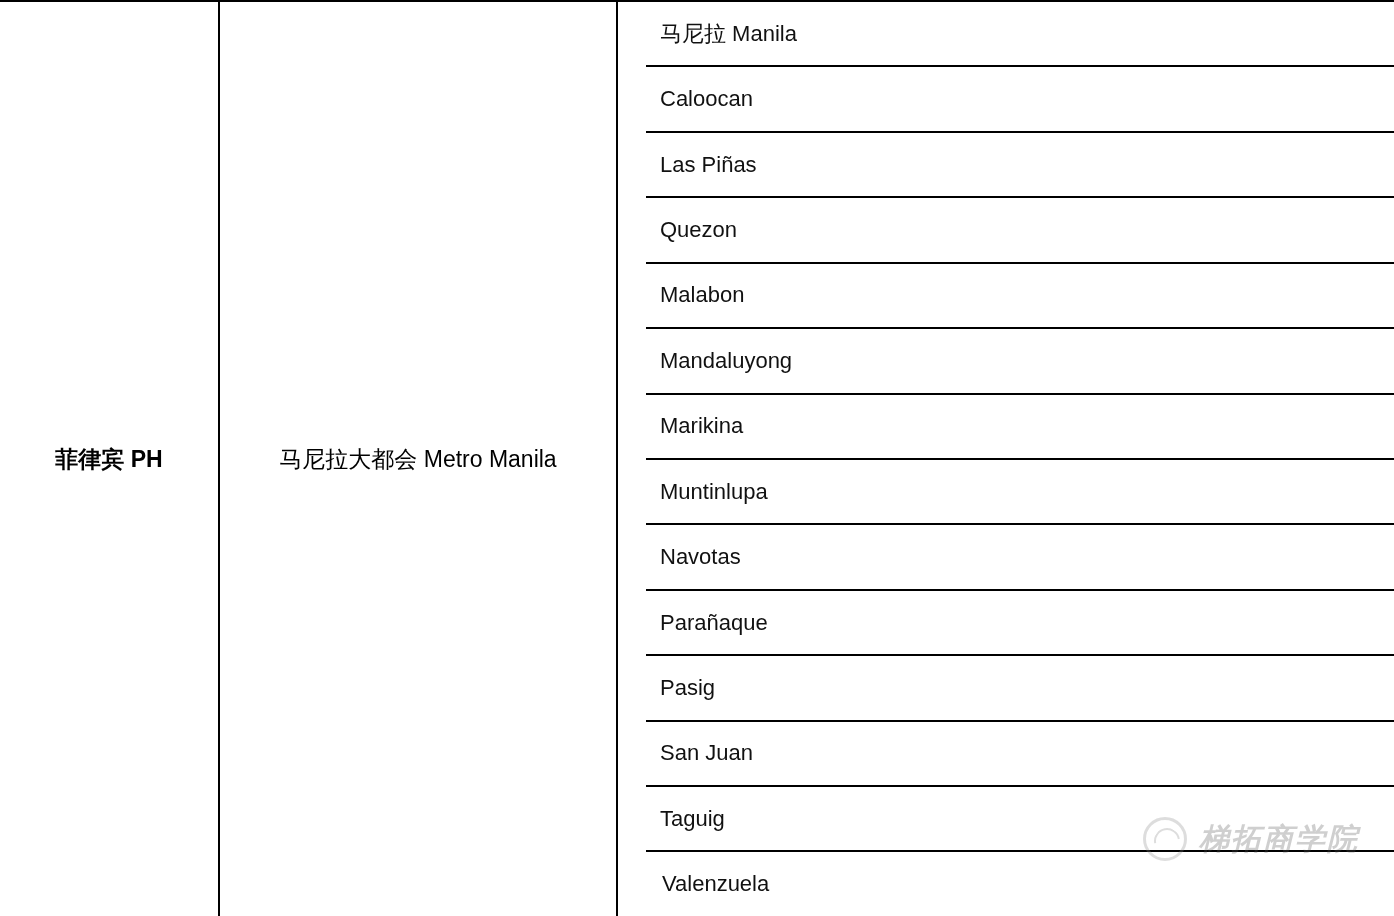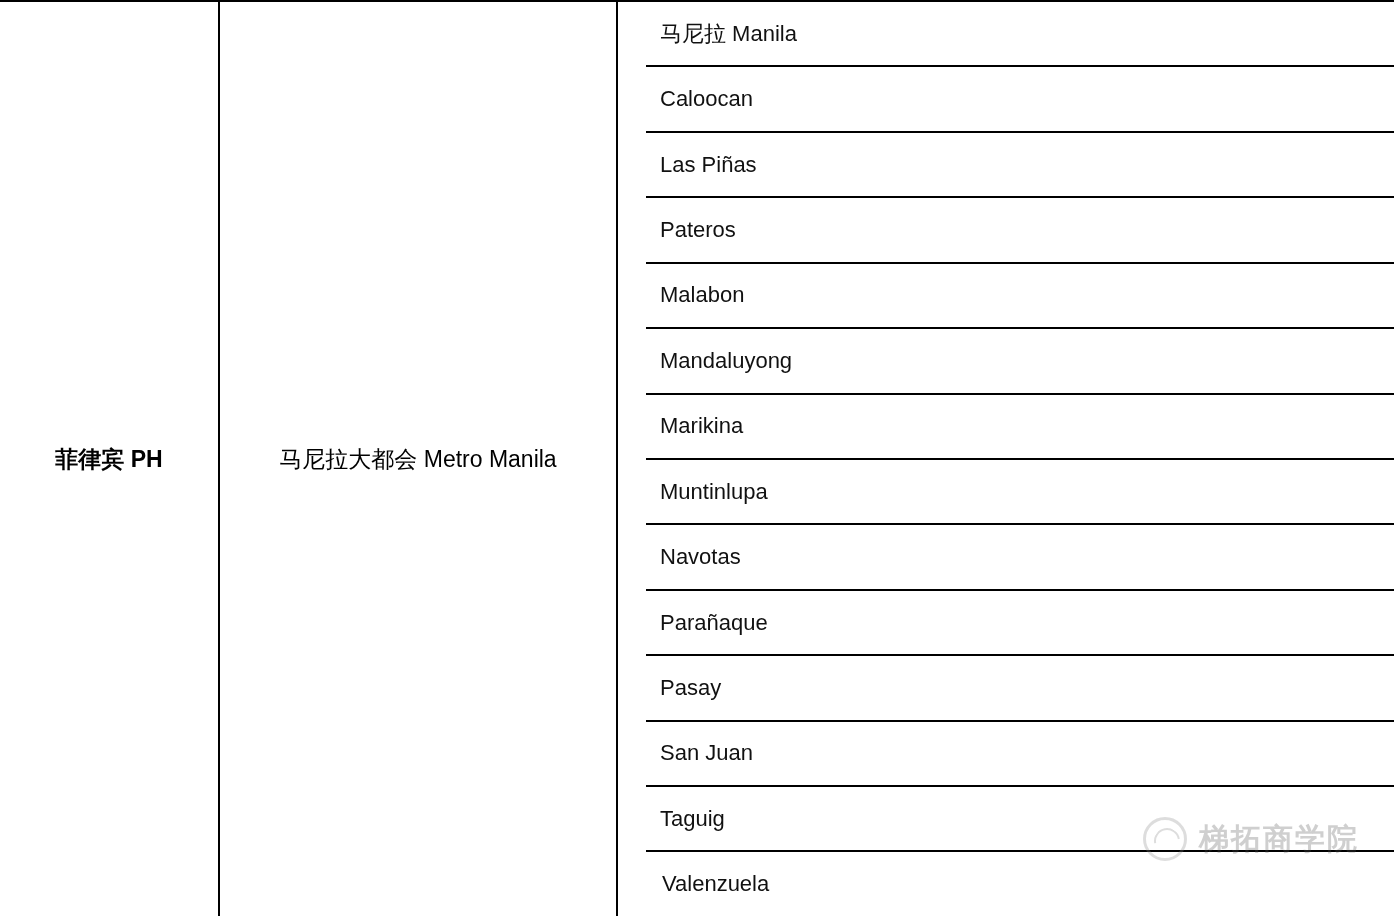--- a/index.html
+++ b/index.html
@@ -64,20 +64,21 @@
     }
     .watermark {
       position: absolute;
       bottom: 55px;
       right: 35px;
       display: flex;
       align-items: center;
       gap: 12px;
       opacity: 0.28;
       pointer-events: none;
+      font-style: italic;
     }
     .watermark-icon {
       width: 44px;
       height: 44px;
       border: 3px solid #888;
       border-radius: 50%;
       position: relative;
     }
     .watermark-icon::before {
       content: "";
@@ -113,42 +114,42 @@
     <div class="city-row">
         <span>马尼拉 Manila</span>
       </div>
     <div class="city-row">
         <span>Caloocan</span>
       </div>
     <div class="city-row">
         <span>Las Piñas</span>
       </div>
     <div class="city-row">
-        <span>Pateros</span>
+        <span>Quezon</span>
       </div>
     <div class="city-row">
         <span>Malabon</span>
       </div>
     <div class="city-row">
         <span>Mandaluyong</span>
       </div>
     <div class="city-row">
         <span>Marikina</span>
       </div>
     <div class="city-row">
         <span>Muntinlupa</span>
       </div>
     <div class="city-row">
         <span>Navotas</span>
       </div>
     <div class="city-row">
         <span>Parañaque</span>
       </div>
     <div class="city-row">
-        <span>Pasay</span>
+        <span>Pasig</span>
       </div>
     <div class="city-row">
         <span>San Juan</span>
       </div>
     <div class="city-row">
         <span>Taguig</span>
       </div>
     <div class="city-row">
         <span>Valenzuela</span>
       </div>

